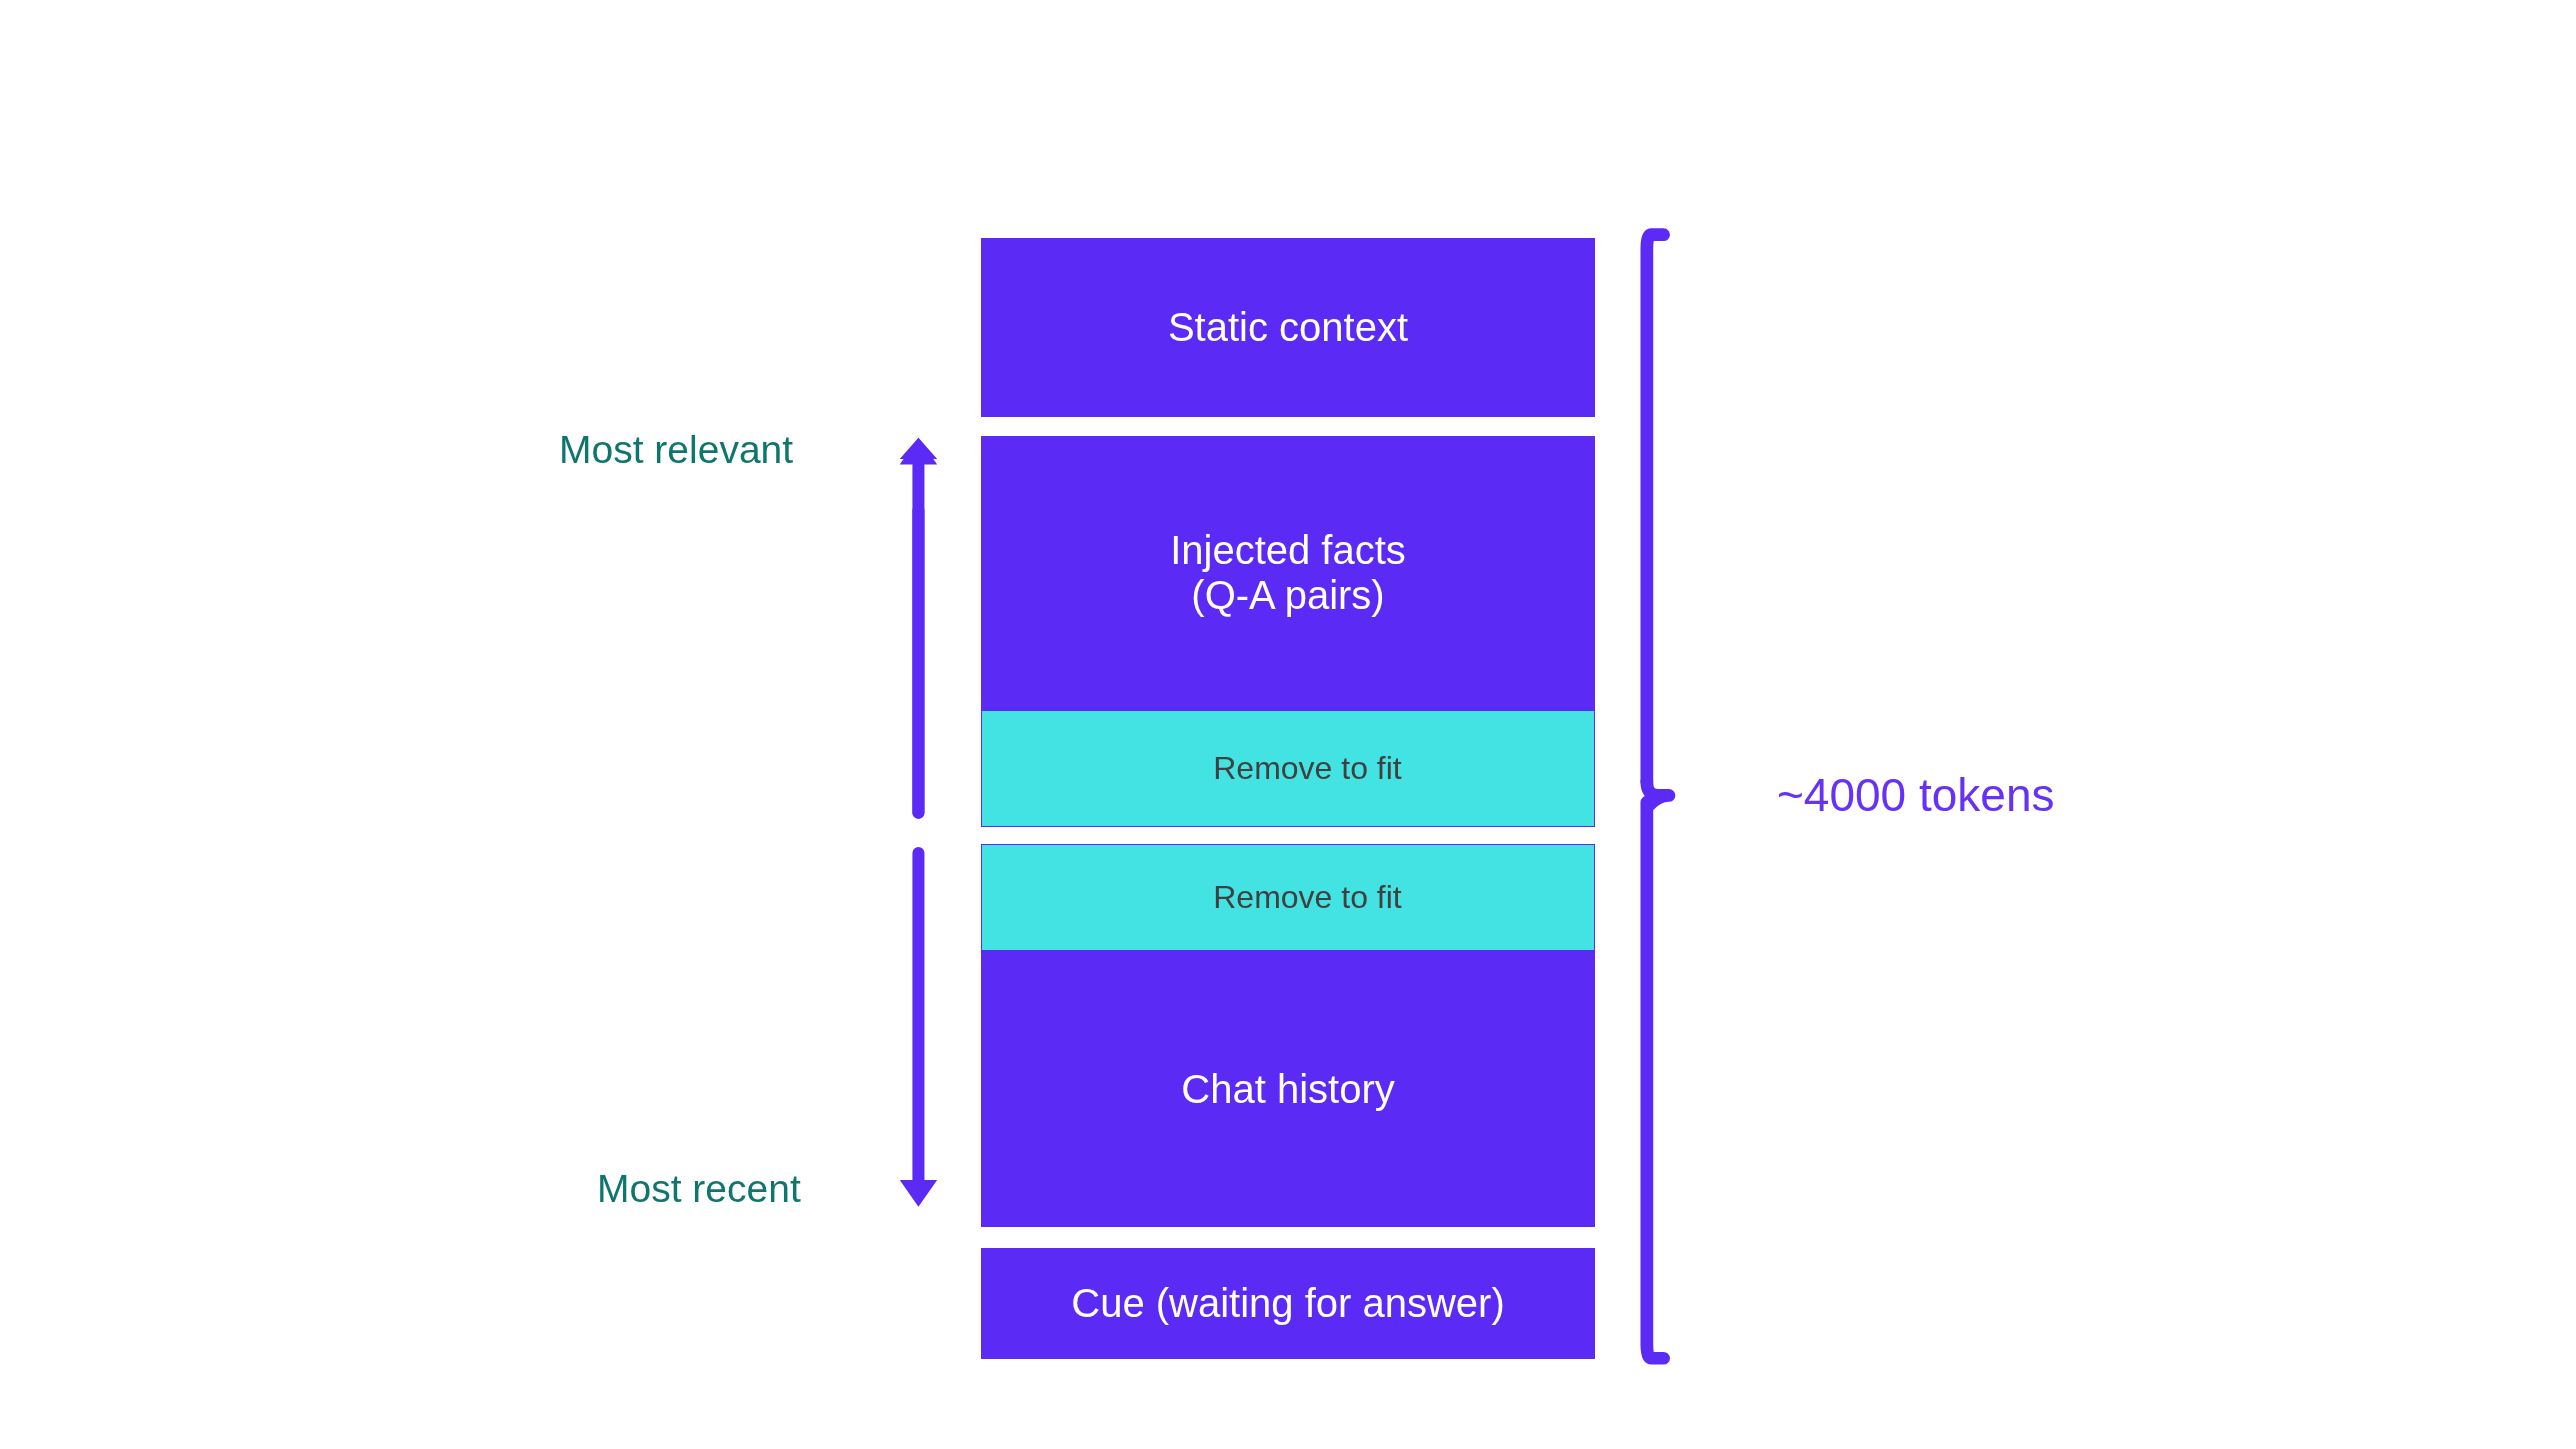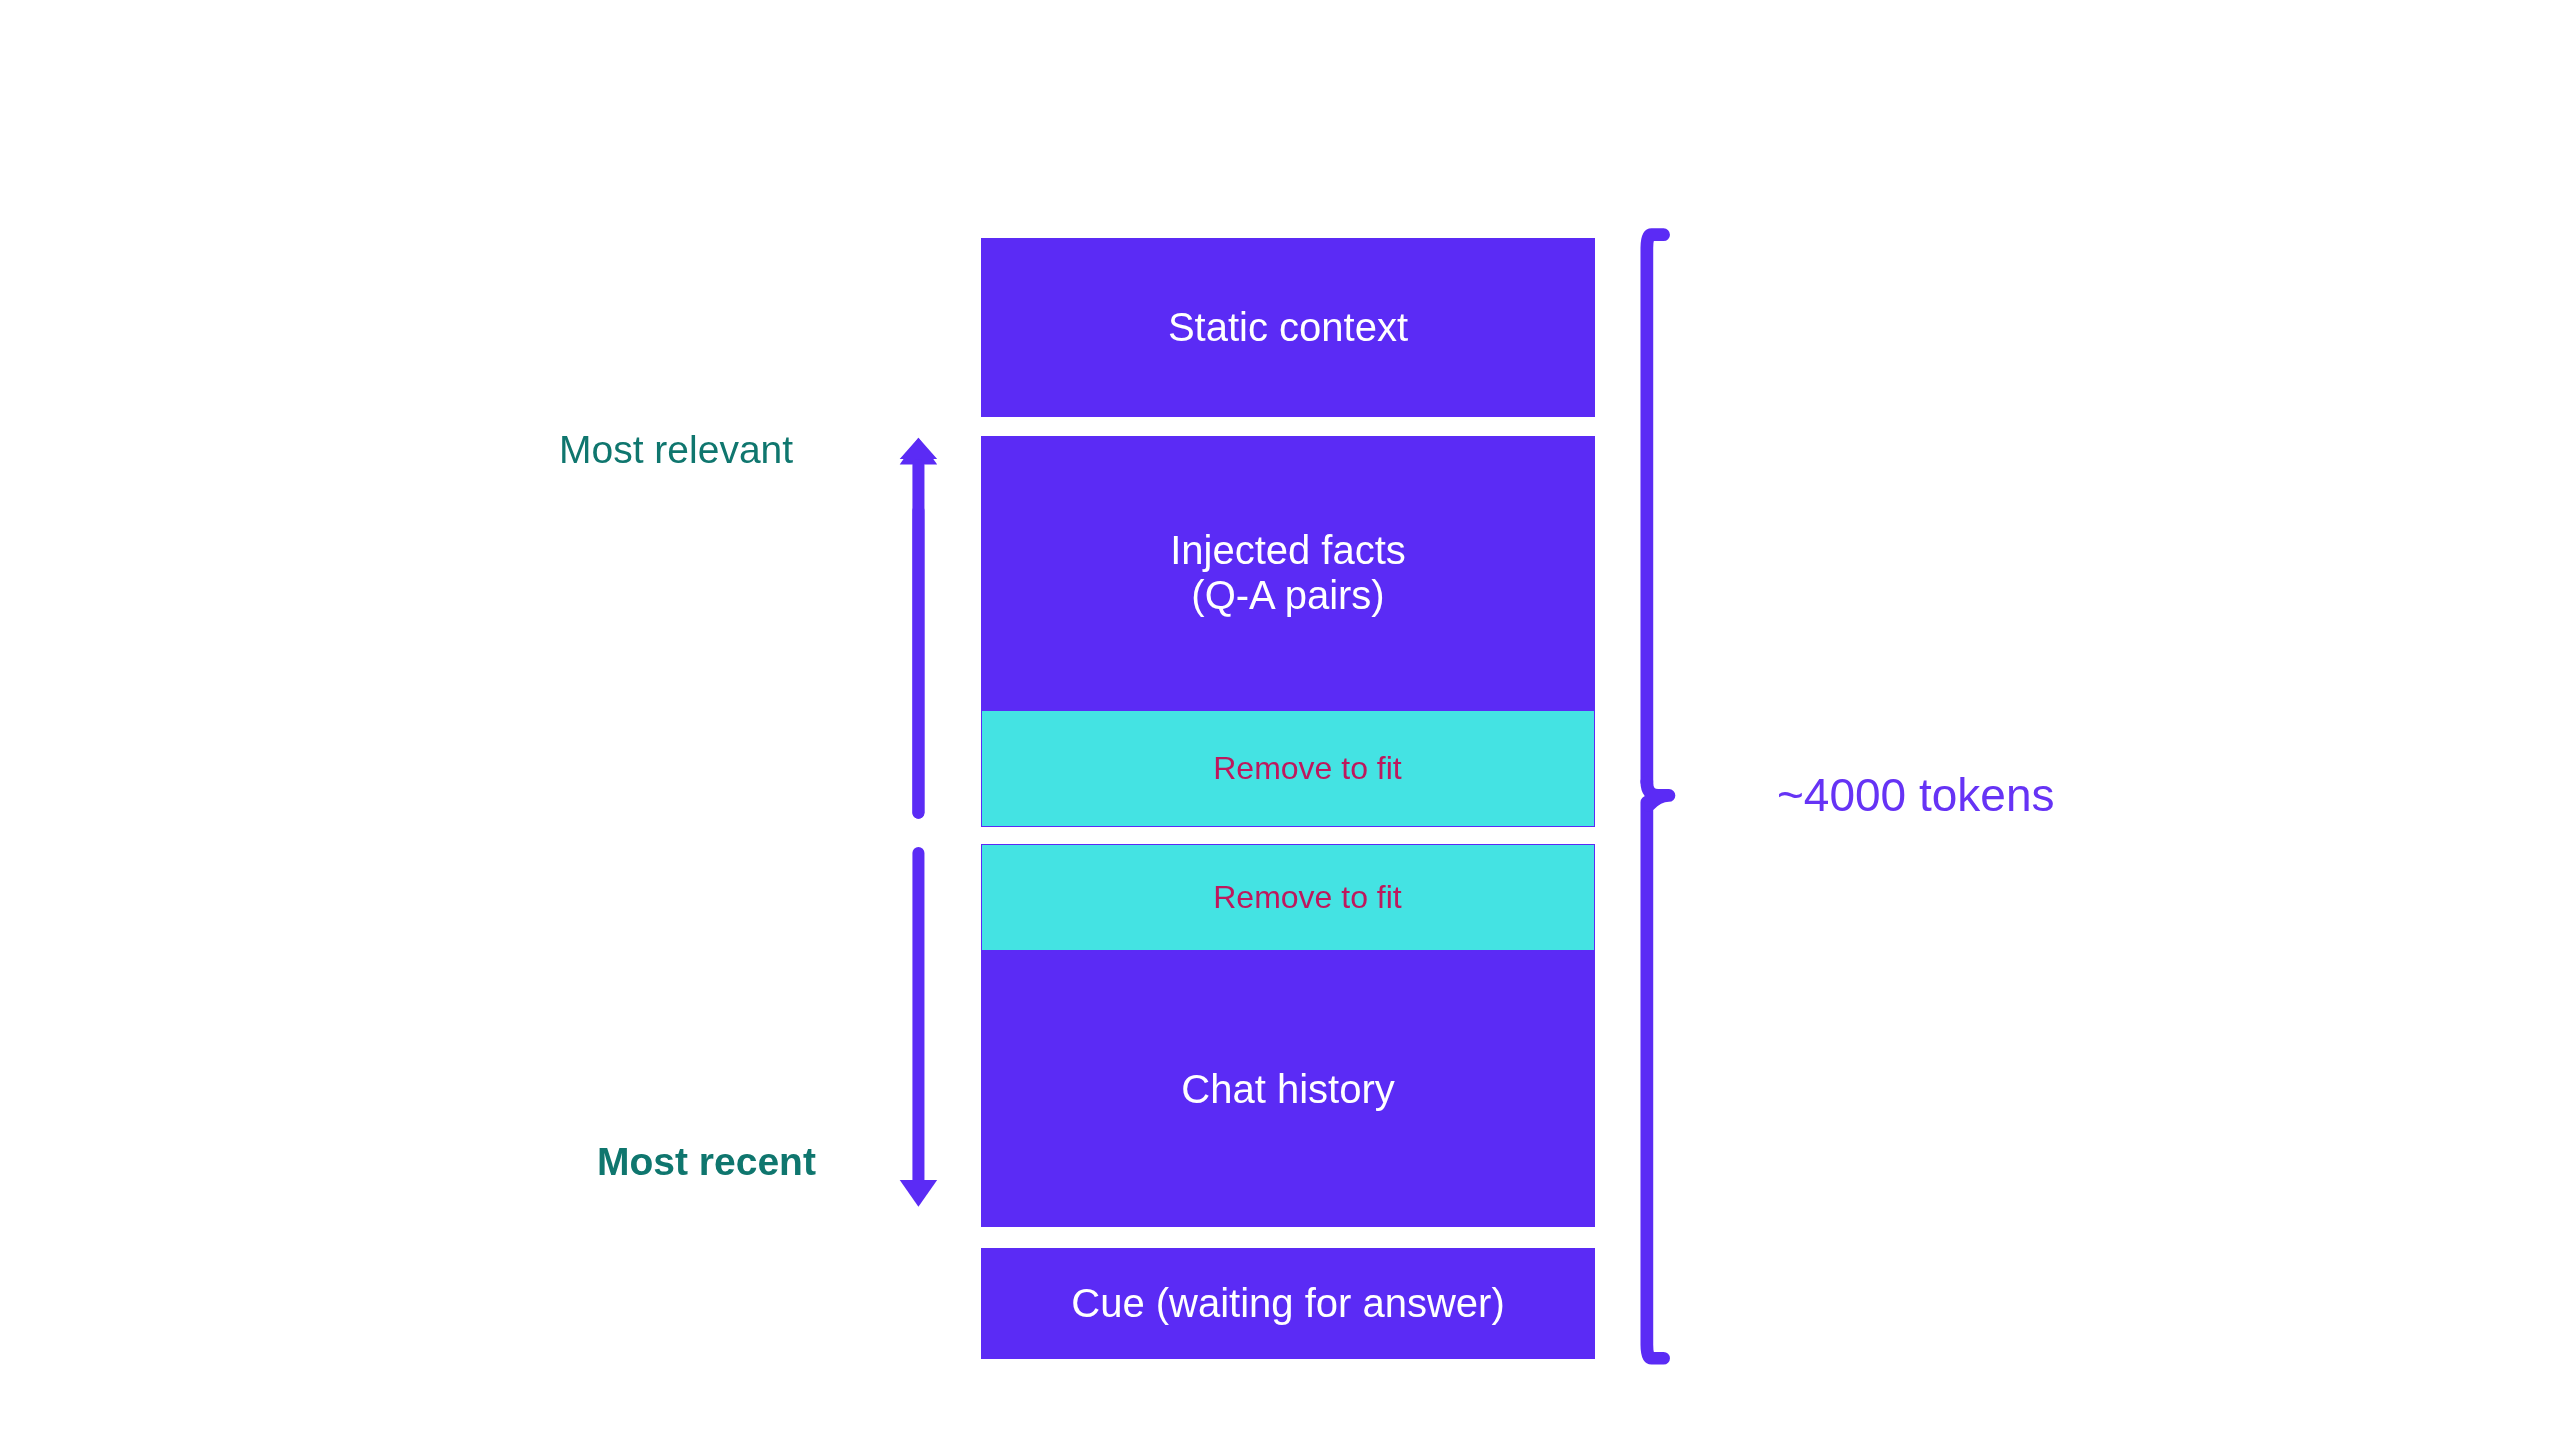--- a/index.html
+++ b/index.html
@@ -29,42 +29,42 @@
     line-height: 1.12;
     white-space: pre-line;
   }
   .block-purple {
     background: #5B2BF5;
     color: #ffffff;
     font-size: 40px;
   }
   .block-cyan {
     background: #44E3E3;
-    color: #be185d;
+    color: #404040;
     font-size: 32px;
     border: 1.3px solid #5B2BF5;
     padding-left: 39px;
   }
 
   #blk-static   { top: 238px;  height: 179px; }
   #blk-injected { top: 436px;  height: 274px; }
   #blk-remove-1 { top: 710px; height: 117px; }
   #blk-remove-2 { top: 844px; height: 107px; }
   #blk-chat     { top: 951px; height: 276px; }
   #blk-cue      { top: 1248px; height: 111px; }
 
   
   .side-label {
     position: absolute;
     color: #0f766e;
     font-size: 39px;
     white-space: nowrap;
   }
   #label-most-relevant { left: 559px; top: 428px; }
-  #label-most-recent   { left: 597px; top: 1140px; font-weight: bold; }
+  #label-most-recent   { left: 597px; top: 1167px; }
 
   
   #arrows {
     position: absolute;
     left: 885px;
     top: 423px;
     width: 107px;
     height: 805px;
   }
 

